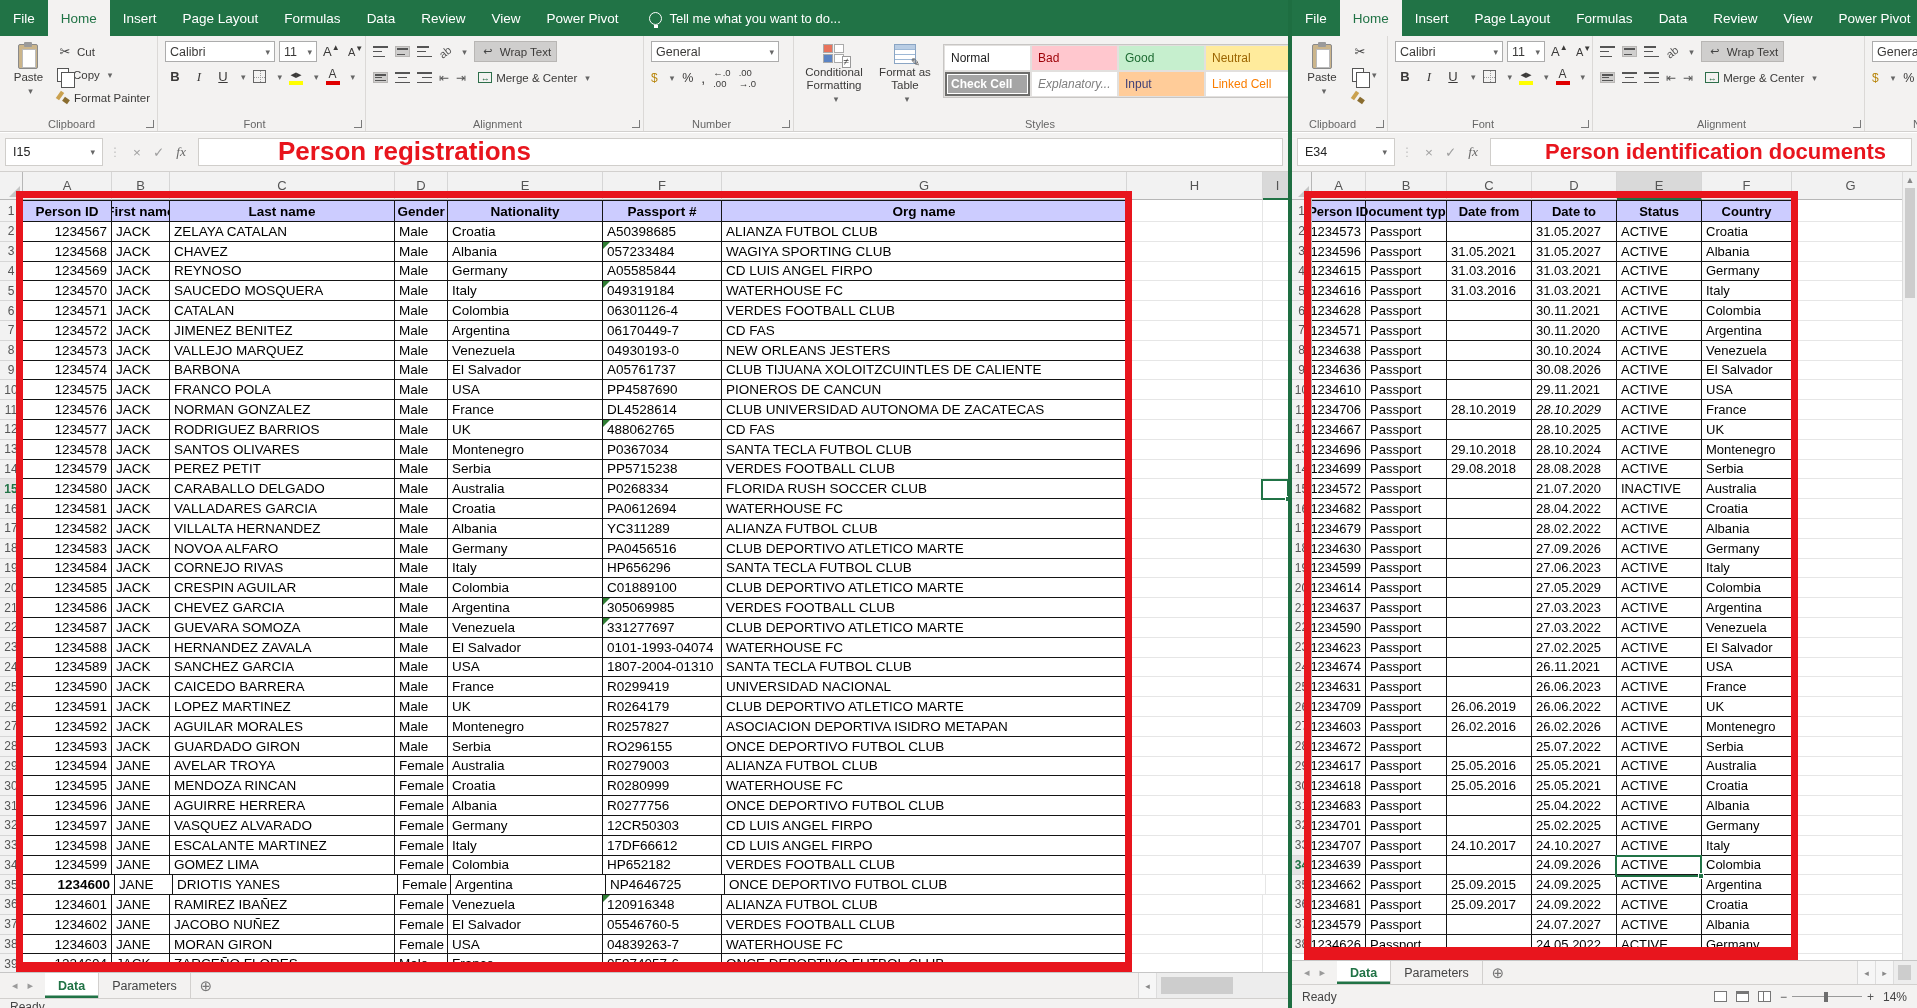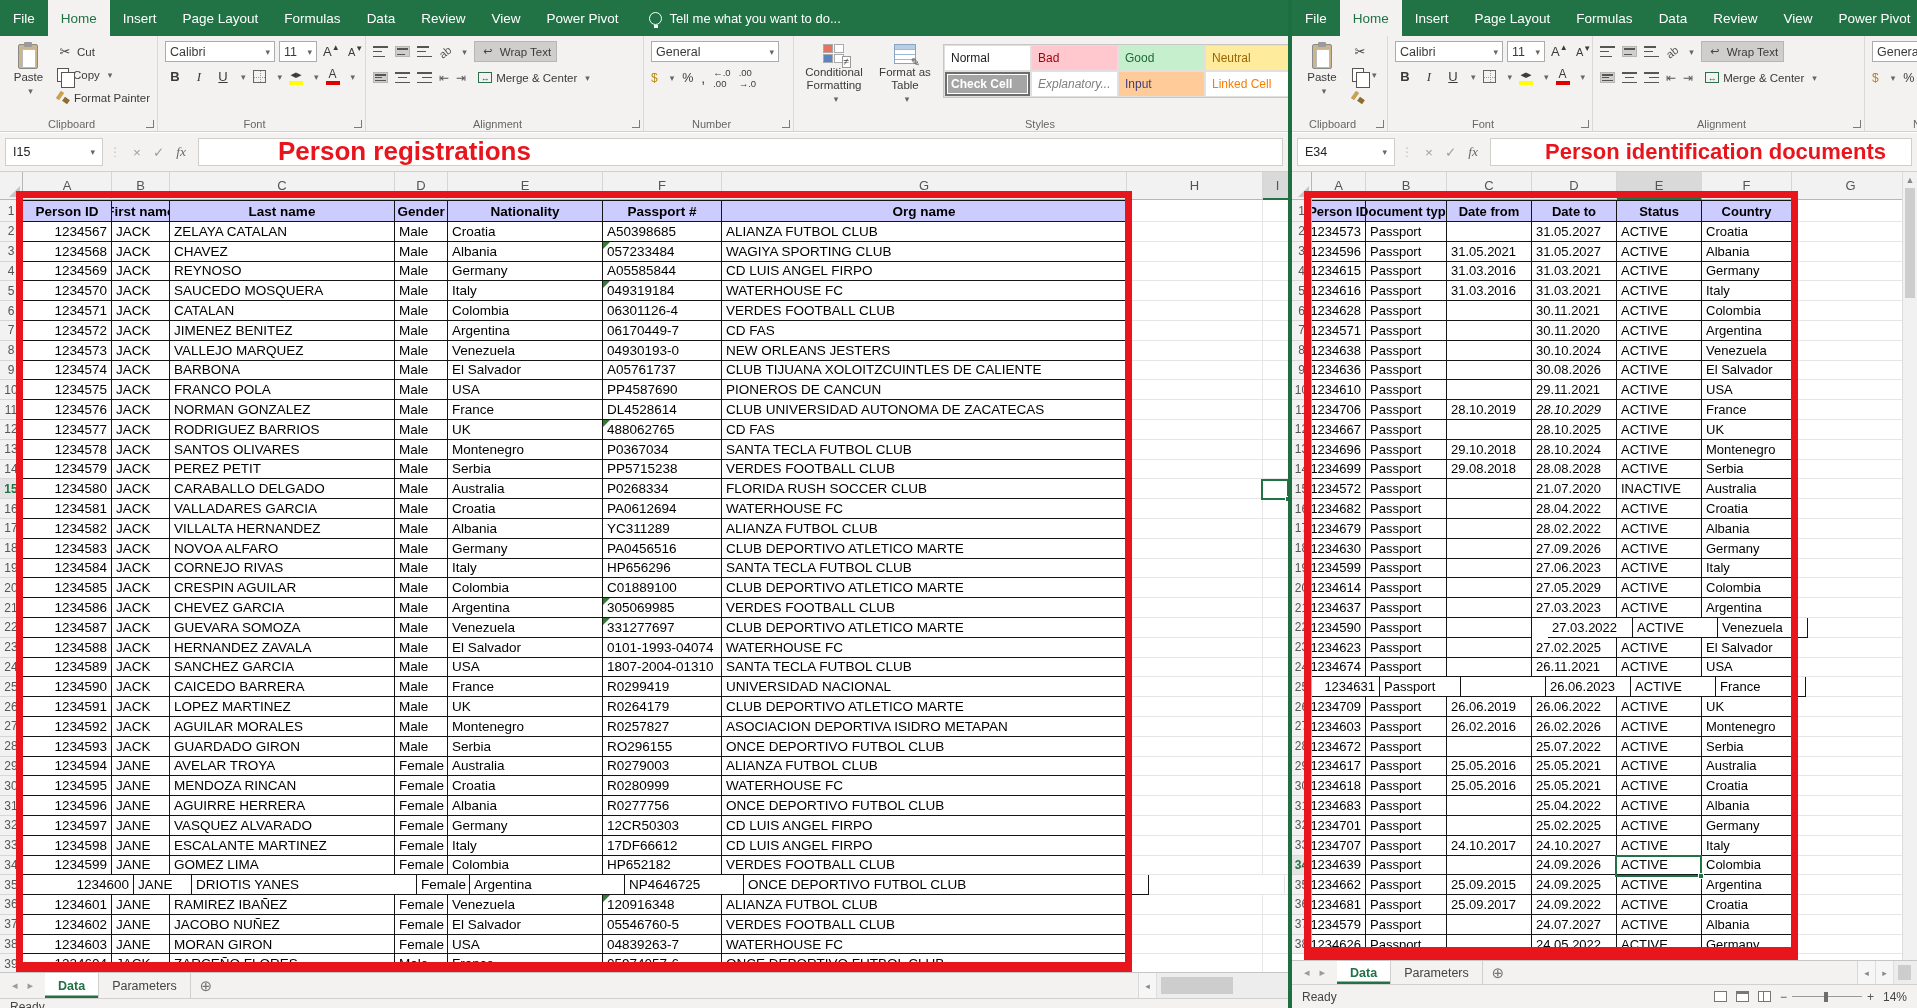--- a/index.html
+++ b/index.html
@@ -772,21 +772,21 @@
         <div class="cell" style="width: 225px;">GOMEZ LIMA</div>
         <div class="cell" style="width: 53px;">Female</div>
         <div class="cell" style="width: 155px;">Colombia</div>
         <div class="cell" style="width: 119px;">HP652182</div>
         <div class="cell" style="width: 405px;">VERDES FOOTBALL CLUB</div>
         <div class="cell empty" style="width: 136px;"></div>
         <div class="cell empty" style="width: 30px;"></div>
       </div>
       <div class="srow">
         <div class="rownum" style="width: 23px;">35</div>
-        <div class="cell num" style="width: 111px;">1234600</div>
+        <div class="cell num" style="width: 92px; font-weight: bold;">1234600</div>
         <div class="cell" style="width: 58px;">JANE</div>
         <div class="cell" style="width: 225px;">DRIOTIS YANES</div>
         <div class="cell" style="width: 53px;">Female</div>
         <div class="cell" style="width: 155px;">Argentina</div>
         <div class="cell" style="width: 119px;">NP4646725</div>
         <div class="cell" style="width: 405px;">ONCE DEPORTIVO FUTBOL CLUB</div>
         <div class="cell empty" style="width: 136px;"></div>
         <div class="cell empty" style="width: 30px;"></div>
       </div>
       <div class="srow">
@@ -1250,21 +1250,21 @@
         <div class="cell" style="width: 85px;">27.03.2023</div>
         <div class="cell" style="width: 85px;">ACTIVE</div>
         <div class="cell" style="width: 90px;">Argentina</div>
         <div class="cell empty" style="width: 118px;"></div>
       </div>
       <div class="srow">
         <div class="rownum" style="width: 20px;">22</div>
         <div class="cell num" style="width: 54px;">1234590</div>
         <div class="cell" style="width: 81px;">Passport</div>
         <div class="cell" style="width: 85px;"></div>
-        <div class="cell" style="width: 85px; margin-left: 16px;">27.03.2022</div>
+        <div class="cell" style="width: 85px;">27.03.2022</div>
         <div class="cell" style="width: 85px;">ACTIVE</div>
         <div class="cell" style="width: 90px;">Venezuela</div>
         <div class="cell empty" style="width: 118px;"></div>
       </div>
       <div class="srow">
         <div class="rownum" style="width: 20px;">23</div>
         <div class="cell num" style="width: 54px;">1234623</div>
         <div class="cell" style="width: 81px;">Passport</div>
         <div class="cell" style="width: 85px;"></div>
         <div class="cell" style="width: 85px;">27.02.2025</div>
@@ -1277,21 +1277,21 @@
         <div class="cell num" style="width: 54px;">1234674</div>
         <div class="cell" style="width: 81px;">Passport</div>
         <div class="cell" style="width: 85px;"></div>
         <div class="cell" style="width: 85px;">26.11.2021</div>
         <div class="cell" style="width: 85px;">ACTIVE</div>
         <div class="cell" style="width: 90px;">USA</div>
         <div class="cell empty" style="width: 118px;"></div>
       </div>
       <div class="srow">
         <div class="rownum" style="width: 20px;">25</div>
-        <div class="cell num" style="width: 68px;">1234631</div>
+        <div class="cell num" style="width: 54px;">1234631</div>
         <div class="cell" style="width: 81px;">Passport</div>
         <div class="cell" style="width: 85px;"></div>
         <div class="cell" style="width: 85px;">26.06.2023</div>
         <div class="cell" style="width: 85px;">ACTIVE</div>
         <div class="cell" style="width: 90px;">France</div>
         <div class="cell empty" style="width: 118px;"></div>
       </div>
       <div class="srow">
         <div class="rownum" style="width: 20px;">26</div>
         <div class="cell num" style="width: 54px;">1234709</div>

